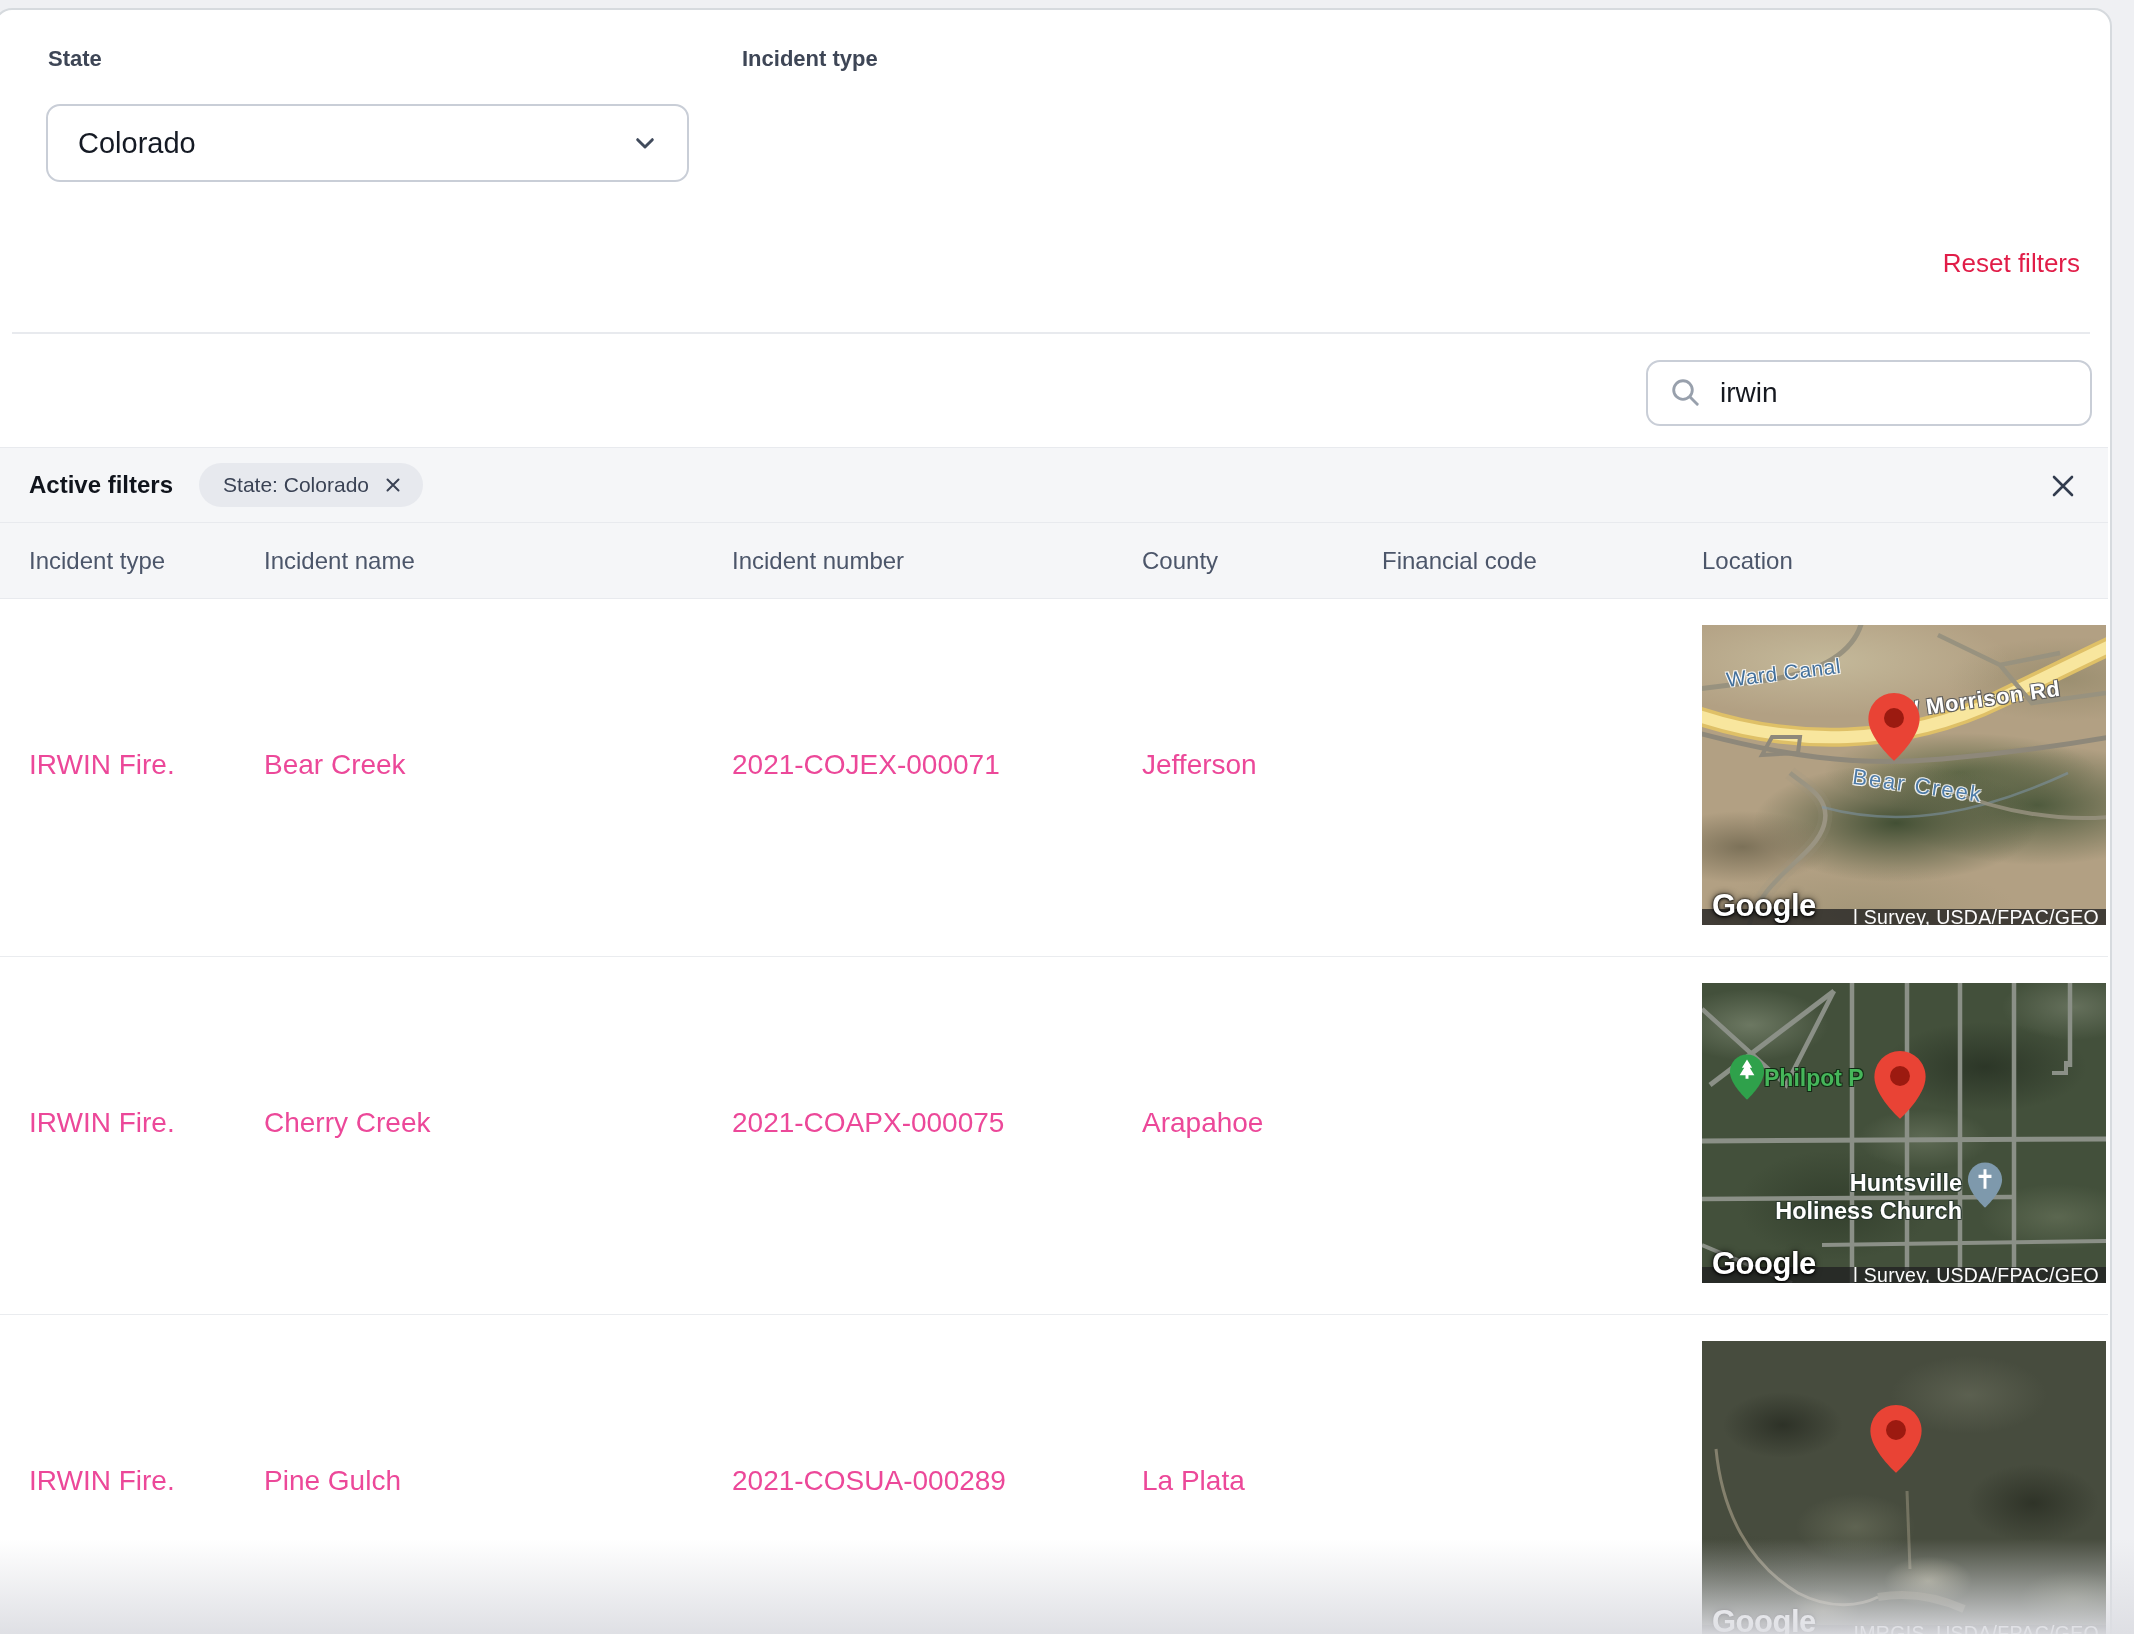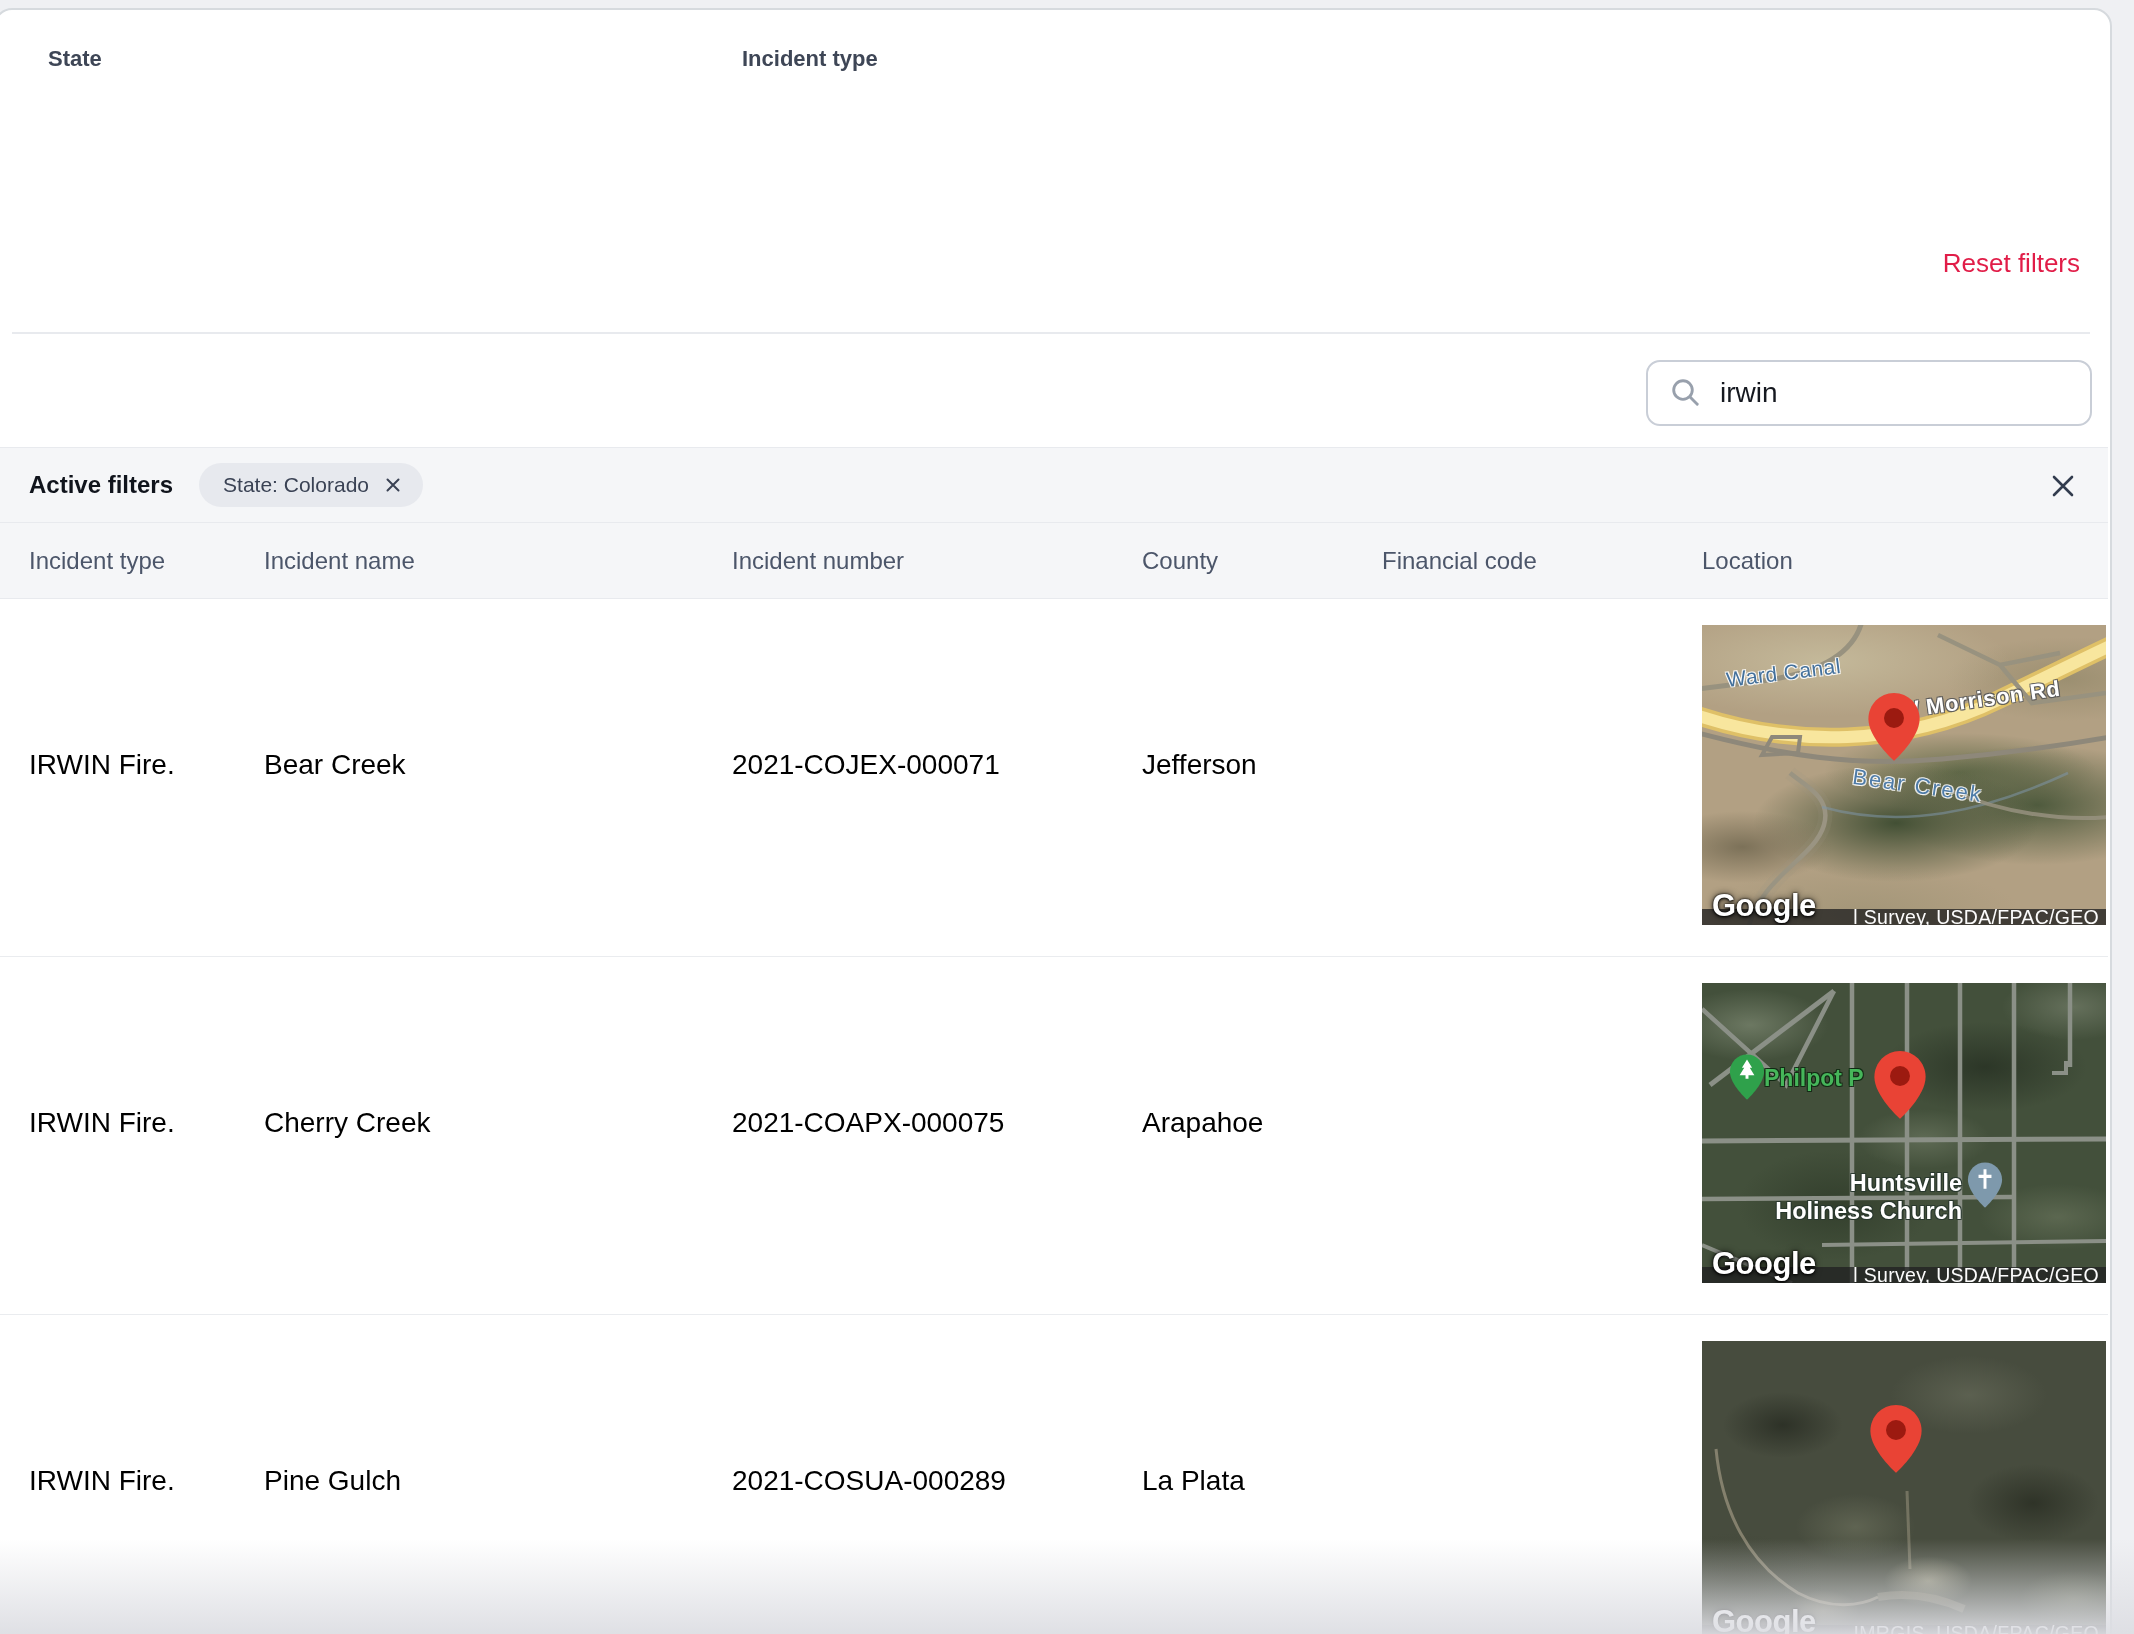--- a/index.html
+++ b/index.html
@@ -64,21 +64,21 @@
   
   .thead{
     top:513px;left:0;width:2112px;height:76px;background:#f5f6f8;
     border-bottom:1px solid #e8eaee;box-sizing:border-box;
   }
   .th{position:absolute;top:24px;font-size:24px;font-weight:500;color:#4c566a;white-space:nowrap;}
   .c1{left:33px;} .c2{left:268px;} .c3{left:736px;} .c4{left:1146px;} .c5{left:1386px;} .c6{left:1706px;}
 
   .trow{left:0;width:2112px;height:358px;background:#fff;border-bottom:1px solid #eaecef;box-sizing:border-box;}
   .trow.last{border-bottom:none;height:330px;}
-  .td{position:absolute;top:150px;font-size:28px;color:#000000;white-space:nowrap;}
+  .td{position:absolute;top:150px;font-size:28px;color:#ec4899;white-space:nowrap;}
 
   
   .map{
     position:absolute;left:1706px;top:26px;width:404px;height:300px;overflow:hidden;
     background-color:#8b8774;
   }
   .map svg.art{position:absolute;left:0;top:0;width:100%;height:100%;}
   .map1{
     background-color:#b2a083;
     background-image:
@@ -181,20 +181,26 @@
       <path d="M18.4,9 L21.6,9 L21.6,15 L27,15 L27,18.4 L21.6,18.4 L21.6,30 L18.4,30 L18.4,18.4 L13,18.4 L13,15 L18.4,15 Z" fill="#ffffff"></path>
     </g>
   </defs>
 </svg>
 
 <div class="card">
 
   <div class="abs field-label" style="left:52px">State</div>
   <div class="abs field-label" style="left:746px">Incident type</div>
 
+  <div class="abs select" style="left:50px">
+    <span class="sel-value">Colorado</span>
+    <svg class="chev" viewBox="0 0 24 24">
+      <path d="M6.5 9.5l5.5 5.5 5.5-5.5" fill="none" stroke="#414b5c" stroke-width="2.2" stroke-linecap="round" stroke-linejoin="round"></path>
+    </svg>
+  </div>
 
 
   <div class="abs reset-link">Reset filters</div>
 
   <div class="abs divider1"></div>
 
   <div class="abs search-box">
     <svg viewBox="0 0 24 24">
       <circle cx="10" cy="10" r="6.2" fill="none" stroke="#98a0ac" stroke-width="1.9"></circle>
       <line x1="14.7" y1="14.7" x2="19.5" y2="19.5" stroke="#98a0ac" stroke-width="1.9" stroke-linecap="round"></line>

